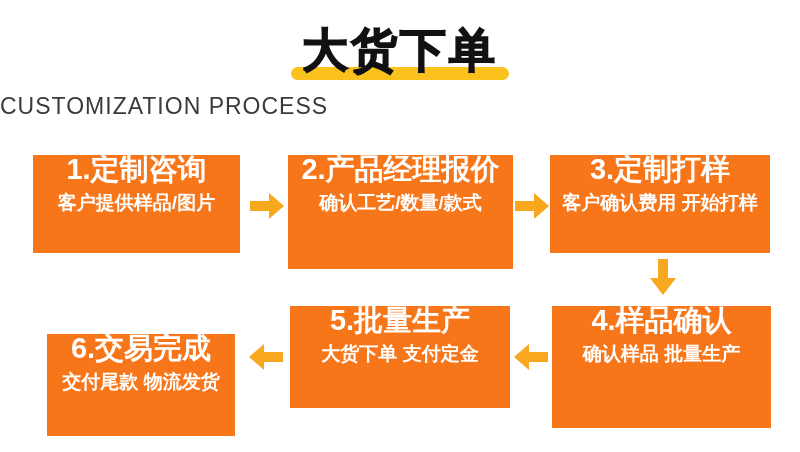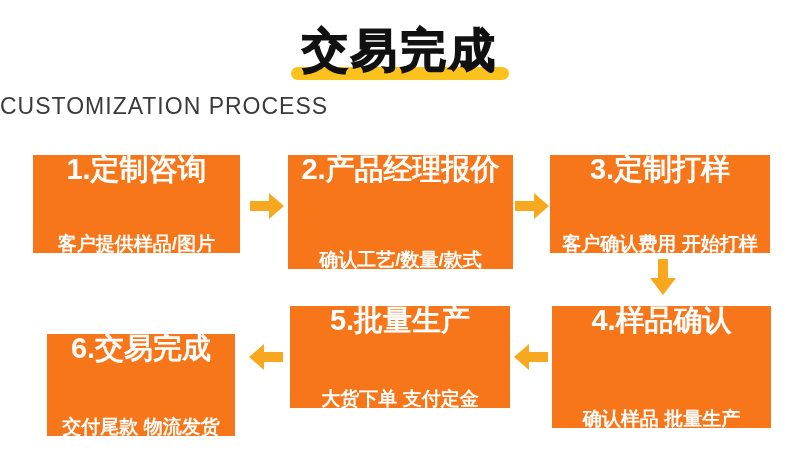--- a/index.html
+++ b/index.html
@@ -55,21 +55,21 @@
     z-index:2;
   }
   
   .box{
     position:absolute;
     background:var(--box-orange);
     color:var(--box-text);
     display:flex;
     flex-direction:column;
     align-items:center;
-    justify-content:space-between;
+    justify-content:flex-start;
     gap:9px;
     text-align:center;
   }
   .box-title{
     font-size:29px;
     font-weight:700;
     line-height:1;
     white-space:nowrap;
   }
   .box-sub{
@@ -97,21 +97,21 @@
   .arrow-3-4{left:650px;top:259px;}
   .arrow-4-5{left:514px;top:344px;}
   .arrow-5-6{left:249px;top:344px;}
 </style>
 </head>
 <body>
 
 <div class="stage">
 
   <div class="title-bar"></div>
-  <h1 class="title">交易完成</h1>
+  <h1 class="title">大货下单</h1>
   <div class="subtitle">CUSTOMIZATION PROCESS</div>
 
   <div class="box box1">
     <div class="box-title">1.定制咨询</div>
     <div class="box-sub">客户提供样品/图片</div>
   </div>
 
   <svg class="arrow arrow-h arrow-1-2" viewBox="0 0 34 26" xmlns="http://www.w3.org/2000/svg">
     <path d="M0 8 H19 V0 L34 13 L19 26 V18 H0 Z" fill="currentColor"></path>
   </svg>

